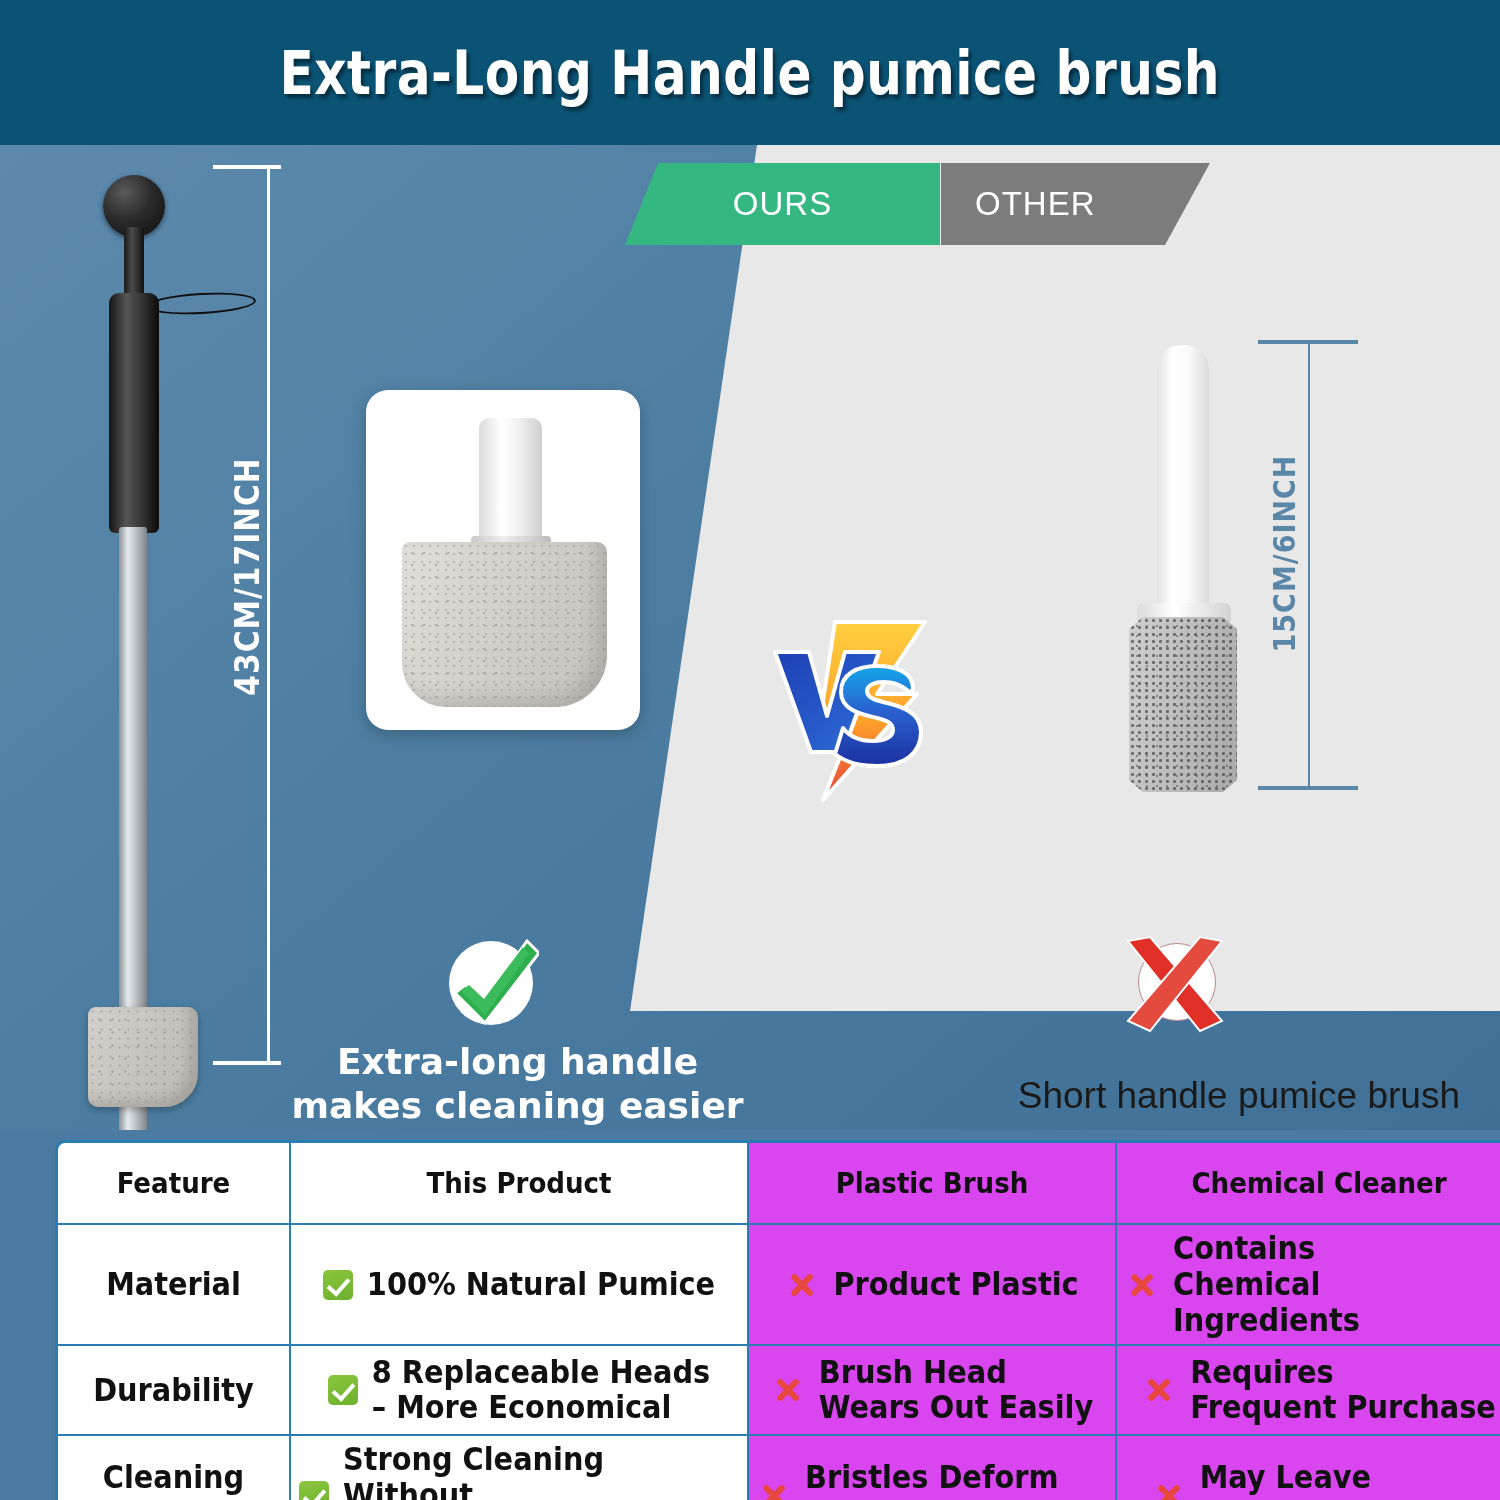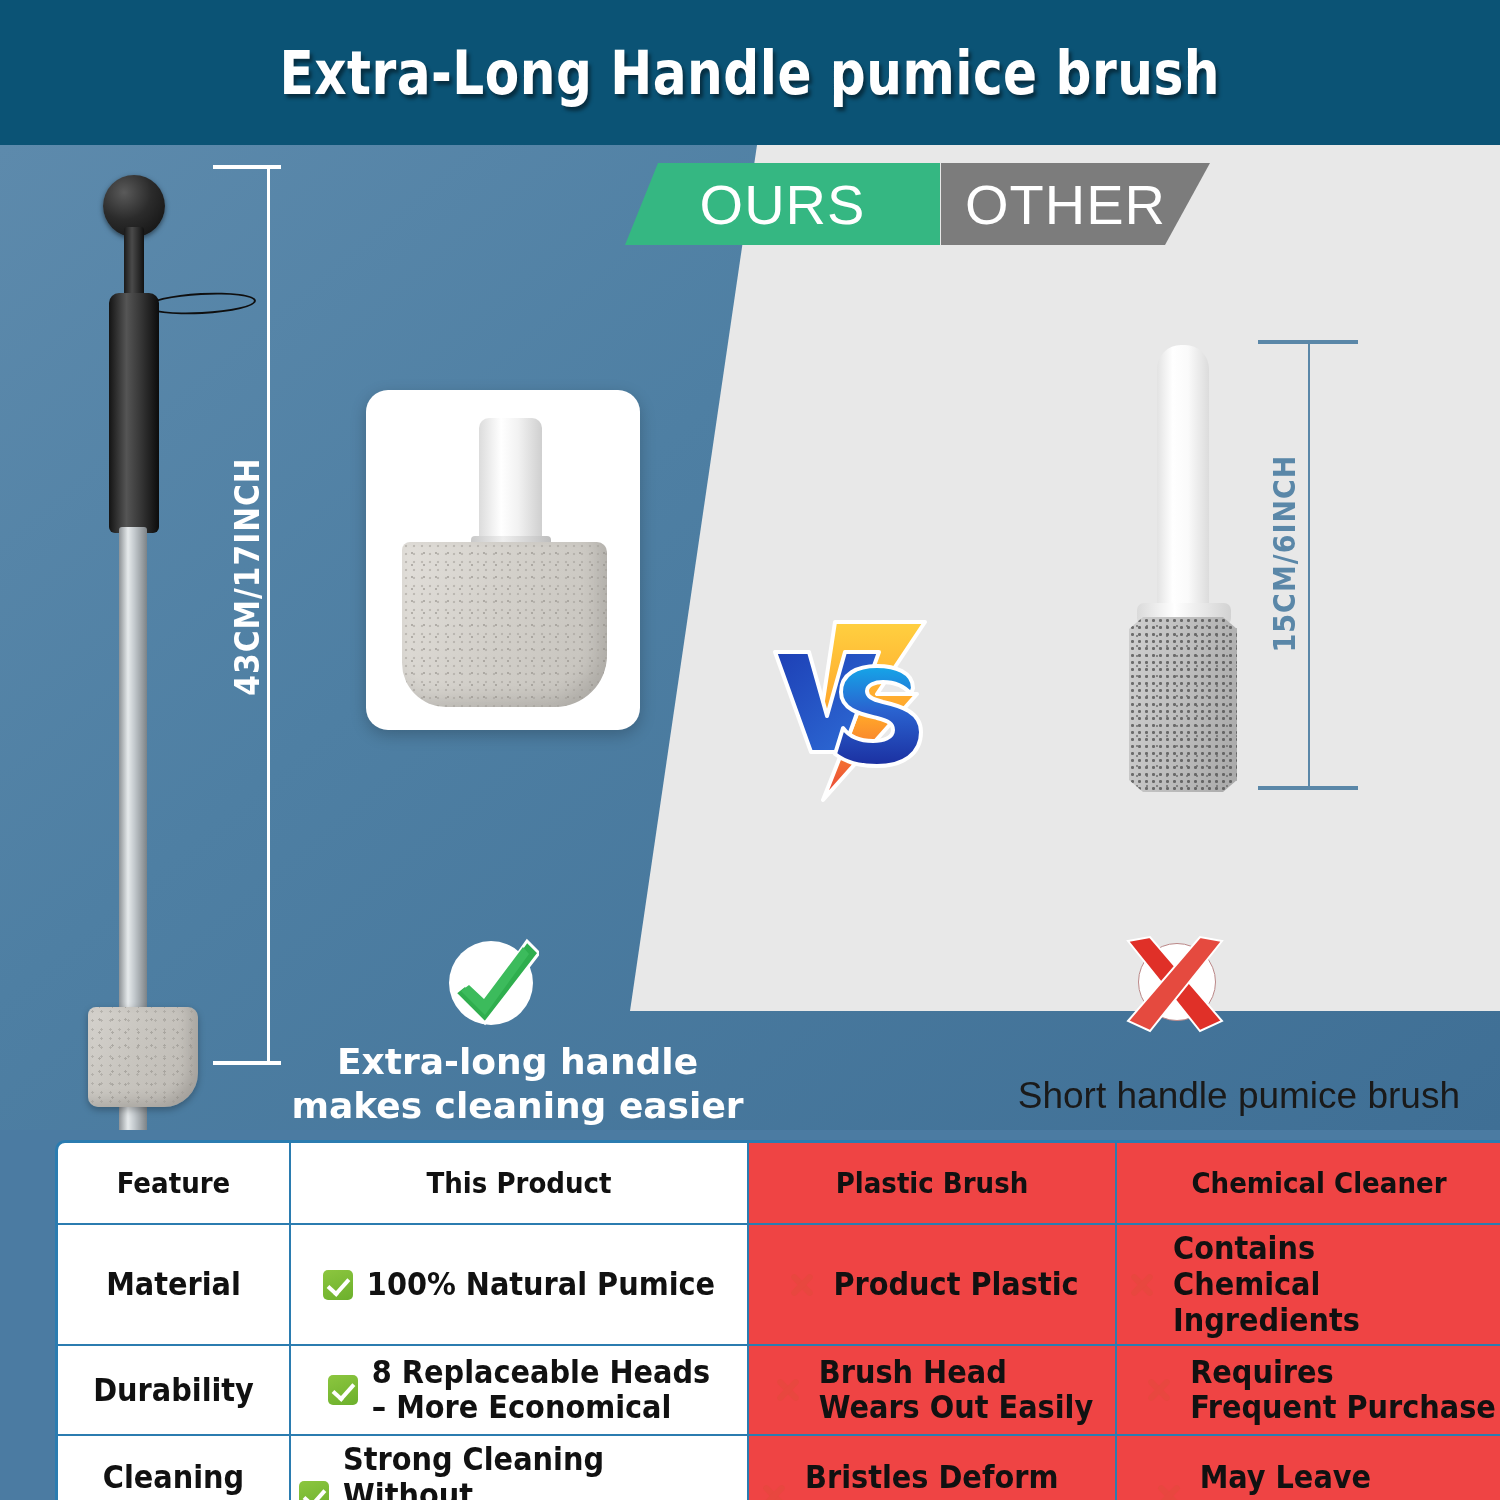--- a/index.html
+++ b/index.html
@@ -49,24 +49,24 @@
     background:#35b782;
     clip-path:polygon(33px 0,315px 0,315px 82px,0 82px);
     -webkit-clip-path:polygon(33px 0,315px 0,315px 82px,0 82px);
     display:flex;align-items:center;justify-content:center;
   }
   .banner-other{
     position:absolute;left:316px;top:0;width:269px;height:82px;
     background:#7c7c7c;
     clip-path:polygon(0 0,269px 0,224px 82px,0 82px);
     -webkit-clip-path:polygon(0 0,269px 0,224px 82px,0 82px);
-    display:flex;align-items:center;padding-left:24px;box-sizing:border-box;
+    display:flex;align-items:center;padding-left:34px;box-sizing:border-box;
   }
   .banner-label{
-    color:#fff;font-size:56px;font-weight:400;letter-spacing:1px;
+    color:#fff;font-size:33px;font-weight:400;letter-spacing:1px;
     font-family:"Liberation Sans",sans-serif;
   }
 
   
   .long-brush{position:absolute;left:75px;top:30px;width:150px;height:930px;}
   .knob{
     position:absolute;left:28px;top:0px;width:62px;height:62px;border-radius:50%;
     background:radial-gradient(circle at 34% 28%,#5a5a5a 0%,#2b2b2b 45%,#0d0d0d 100%);
     box-shadow:0 2px 5px rgba(0,0,0,.5);
   }
@@ -223,21 +223,21 @@
     text-align:center;
     vertical-align:middle;
     line-height:1.12;
   }
   .cmp-table tr:last-child td{border-bottom:none;padding-left:8px;}
   .cmp-table td:last-child,.cmp-table th:last-child{border-right:none;}
   .col-feature{width:215px;}
   .col-ours{width:440px;margin-top:25px;}
   .col-plastic{width:350px;}
   .col-chem{width:388px;}
-  .cmp-table .gray{background:#ef4444;}
+  .cmp-table .gray{background:#d946ef;}
   .hdr td{font-size:29px;height:68px;}
   .bodyrow td{font-size:32px;height:76px;}
   .cell-inner{display:flex;align-items:center;justify-content:center;gap:14px;}
   .cell-text{text-align:left;}
   .ck{
     width:30px;height:30px;flex:0 0 30px;border-radius:5px;
     background:linear-gradient(160deg,#8cc63f 0%,#6cb02c 100%);
     position:relative;
   }
   .ck::after{

